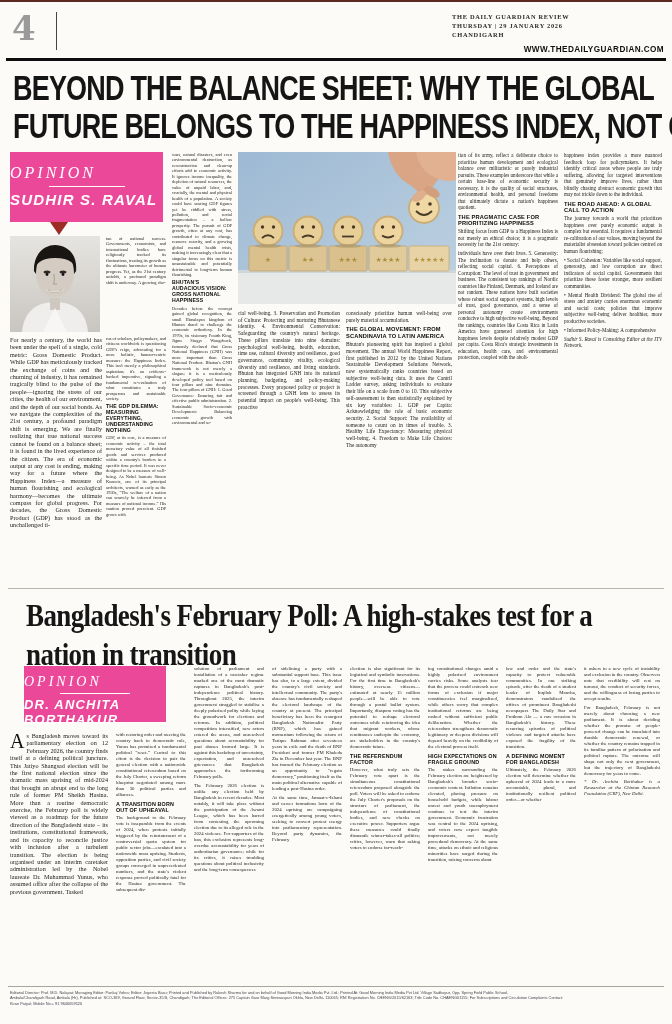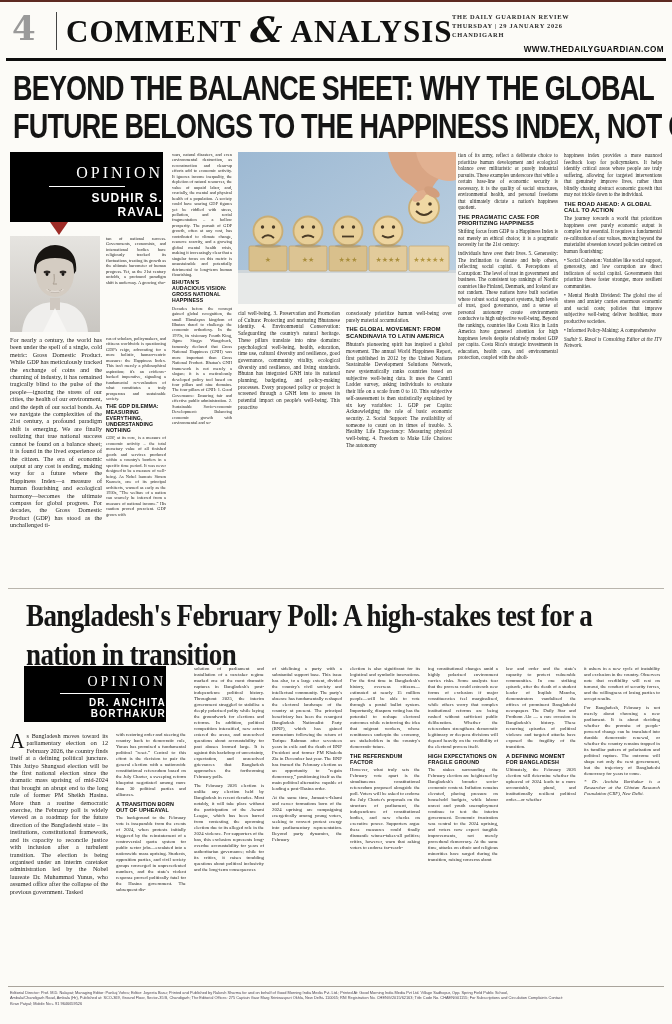--- a/index.html
+++ b/index.html
@@ -20,21 +20,21 @@
   #h1wrap{left:13px;top:70px;transform:scaleY(1.3);transform-origin:top left;
           font-family:"Liberation Sans",sans-serif;font-weight:bold;color:#151515;}
   #h1wrap div{font-size:27px;line-height:29px;letter-spacing:-0.8px;white-space:nowrap;}
   
   .col{position:absolute;text-align:justify;overflow:hidden;color:#232220;}
   .col p{margin:0 0 2.5px 0;}
   .sh{font-family:"Liberation Sans",sans-serif;font-weight:bold;text-align:left;
       font-size:5.7px;line-height:6.4px;letter-spacing:.15px;margin:3px 0 2px 0;color:#0c0c0c;}
   .cred{font-style:italic;}
   
-  .opbox{background:#000000;color:#fff;text-align:right;}
+  .opbox{background:#ec4899;color:#fff;text-align:left;font-style:italic;}
   .opbox .oplabel{font-family:"Liberation Serif",serif;letter-spacing:3px;}
   .opbox .oprule{height:1px;background:#fff;margin:4px auto;}
   .opbox .opauthor{font-family:"Liberation Sans",sans-serif;font-weight:bold;letter-spacing:1.2px;}
   #a1tail{left:40px;top:72px;width:0;height:0;border-left:9px solid transparent;border-right:9px solid transparent;border-top:13px solid #9d2b26;}
   
   #h2wrap{left:26px;top:597px;transform:scaleY(1.18);transform-origin:top left;
           font-family:"Liberation Serif",serif;font-weight:bold;color:#161616;}
   #h2wrap div{font-size:27px;line-height:33px;letter-spacing:-0.6px;white-space:nowrap;}
   #artdivider{left:8px;top:588px;width:656px;height:1px;background:#b9b5ad;}
   
@@ -52,40 +52,39 @@
 </style>
 </head>
 <body>
 
 <div id="page">
 
   <div class="abs" id="topline"></div>
 
   <div class="abs" id="pagenum">4</div>
   <div class="abs" id="pnrule"></div>
-  <div class="abs" id="secttitle"><span>COMMENT</span> <span class="amp">&amp;</span> <span>ANALYSIS</span></div>
   <div class="abs" id="mh-right">
     <div>THE DAILY GUARDIAN REVIEW</div>
     <div>THURSDAY | 29 JANUARY 2026</div>
     <div>CHANDIGARH</div>
   </div>
   <div class="abs" id="website">WWW.THEDAILYGUARDIAN.COM</div>
   <div class="abs" id="thickrule"></div>
 
   <div class="abs" id="h1wrap">
     <div>BEYOND THE BALANCE SHEET: WHY THE GLOBAL</div>
     <div>FUTURE BELONGS TO THE HAPPINESS INDEX, NOT GDP</div>
   </div>
 
   <div class="abs" style="left:10px;top:150px;width:652px;height:436px;">
 
     <div class="abs opbox" style="left:0;top:2px;width:153px;height:70px;">
       <div class="oplabel" style="font-size:16px;margin-top:12px;">OPINION</div>
       <div class="oprule" style="width:76px;"></div>
-      <div class="opauthor" style="font-size:12px;padding-left:48px;">SUDHIR S. RAVAL</div>
+      <div class="opauthor" style="font-size:15px;">SUDHIR S. RAVAL</div>
     </div>
     <div class="abs" id="a1tail"></div>
 
     <div class="abs" style="left:0;top:86px;width:90px;height:96px;">
       <svg width="90" height="96" viewBox="0 0 90 96">
         <rect width="90" height="96" fill="#dcdad6"></rect>
         <rect width="90" height="96" fill="url(#pg)"></rect>
         <defs>
             <linearGradient id="pg" x1="0" y1="0" x2="0" y2="1">
           <stop offset="0" stop-color="#e6e4e0"></stop>
@@ -227,21 +226,21 @@
   <div class="abs" id="h2wrap">
     <div>Bangladesh's February Poll: A high-stakes test for a</div>
     <div>nation in transition</div>
   </div>
 
   <div class="abs" style="left:10px;top:664px;width:652px;height:320px;">
 
     <div class="abs opbox" style="left:14px;top:2px;width:142px;height:56px;">
       <div class="oplabel" style="font-size:14px;margin-top:8px;">OPINION</div>
       <div class="oprule" style="width:70px;margin:3px auto;"></div>
-      <div class="opauthor" style="font-size:10px;">DR. ANCHITA BORTHAKUR</div>
+      <div class="opauthor" style="font-size:13px;">DR. ANCHITA BORTHAKUR</div>
     </div>
 
     <div class="col big" style="left:0;top:68px;width:98px;height:250px;">
       <p><span class="dropcap">A</span><span>s Bangladesh moves toward its parliamentary election on 12 February 2026, the country finds itself at a defining political juncture. This Jatiyo Shangsad election will be the first national election since the dramatic mass uprising of mid-2024 that brought an abrupt end to the long rule of former PM Sheikh Hasina. More than a routine democratic exercise, the February poll is widely viewed as a roadmap for the future direction of the Bangladeshi state – its institutions, constitutional framework, and its capacity to reconcile justice with inclusion after a turbulent transition. The election is being organised under an interim caretaker administration led by the Nobel laureate Dr. Muhammad Yunus, who assumed office after the collapse of the previous government. Tasked</span></p>
     </div>
 
     <div class="col a2t" style="left:106px;top:68px;width:70px;height:250px;">
       <p>with restoring order and steering the country back to democratic rule, Yunus has promised a fundamental political “reset.” Central to this effort is the decision to pair the general election with a nationwide constitutional referendum based on the July Charter, a sweeping reform blueprint negotiated among more than 30 political parties and alliances.</p>
       <div class="sh" style="font-size:5.4px;line-height:6px;">A TRANSITION BORN OUT OF UPHEAVAL</div>
       <p>The background to the February vote is inseparable from the events of 2024, when protests initially triggered by the reinstatement of a controversial quota system for public sector jobs—escalated into a nationwide mass uprising. Students, opposition parties, and civil society groups converged in unprecedented numbers, and the state's violent response proved politically fatal for the Hasina government. The subsequent dis-</p>

